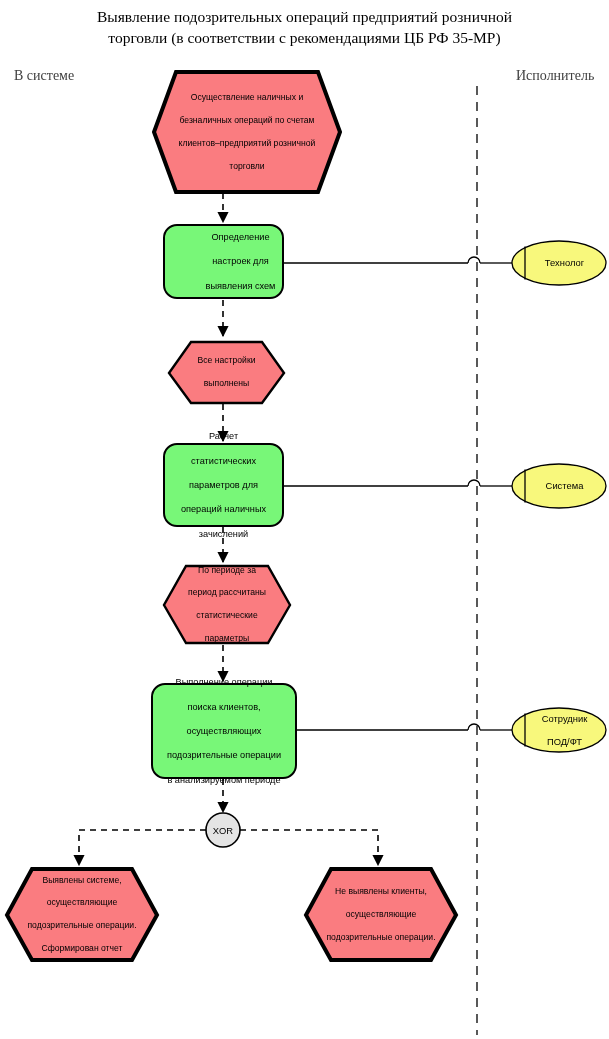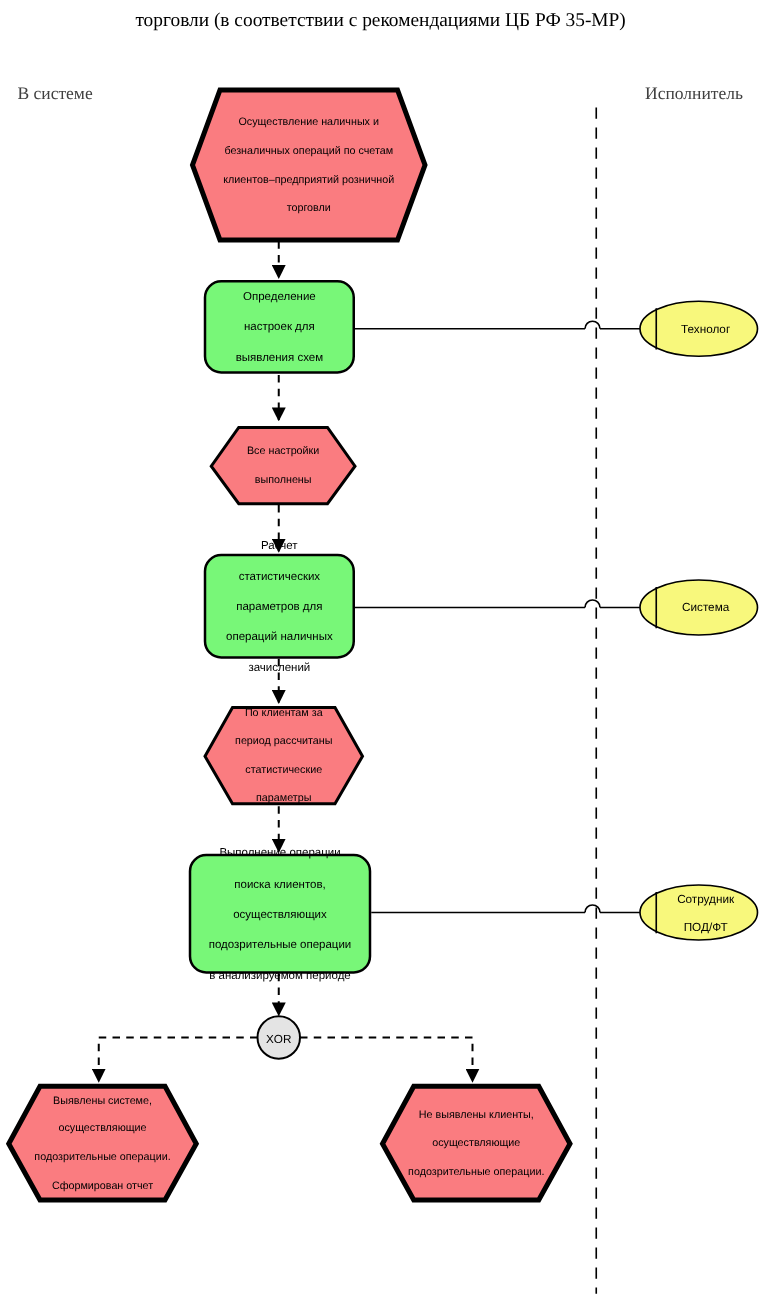--- a/index.html
+++ b/index.html
@@ -75,20 +75,21 @@
     line-height: 11px;
     align-items: center;
   }
 </style>
 </head>
 <body>
 
 <div id="canvas">
 
   <div class="title-block">
+    <div>Выявление подозрительных операций предприятий розничной</div>
     <div>торговли (в соответствии с рекомендациями ЦБ РФ 35-МР)</div>
   </div>
 
   <div class="lane-label" id="lane-label-left">В системе</div>
   <div class="lane-label" id="lane-label-right">Исполнитель</div>
 
   <svg id="vector-layer" viewBox="0 0 609 1039" xmlns="http://www.w3.org/2000/svg">
     <defs>
       <marker id="arrow" viewBox="0 0 10 10" refX="9" refY="5" markerWidth="7" markerHeight="7" orient="auto-start-reverse">
         <path d="M 0 0 L 10 5 L 0 10 z" fill="#000000"></path>
@@ -149,21 +150,21 @@
 
   <div class="node-text ev-text" style="left:154px; top:72px; width:186px; height:120px;">
     <span>
       <span>Осуществление наличных и</span><br>
       <span>безналичных операций по счетам</span><br>
       <span>клиентов–предприятий розничной</span><br>
       <span>торговли</span>
     </span>
   </div>
 
-  <div class="node-text fn-text" style="left:164px; top:225px; width:119px; height:73px;">
+  <div class="node-text fn-text" style="left:181px; top:225px; width:119px; height:73px;">
     <span>
       <span>Определение</span><br>
       <span>настроек для</span><br>
       <span>выявления схем</span>
     </span>
   </div>
 
   <div class="node-text ev-text" style="left:169px; top:342px; width:115px; height:61px;">
     <span>
       <span>Все настройки</span><br>
@@ -176,21 +177,21 @@
       <span>Расчет</span><br>
       <span>статистических</span><br>
       <span>параметров для</span><br>
       <span>операций наличных</span><br>
       <span>зачислений</span>
     </span>
   </div>
 
   <div class="node-text ev-text" style="left:164px; top:566px; width:126px; height:77px;">
     <span>
-      <span>По клиентам за</span><br>
+      <span>По периоде за</span><br>
       <span>период рассчитаны</span><br>
       <span>статистические</span><br>
       <span>параметры</span>
     </span>
   </div>
 
   <div class="node-text fn-text" style="left:152px; top:684px; width:144px; height:94px;">
     <span>
       <span>Выполнение операции</span><br>
       <span>поиска клиентов,</span><br>

